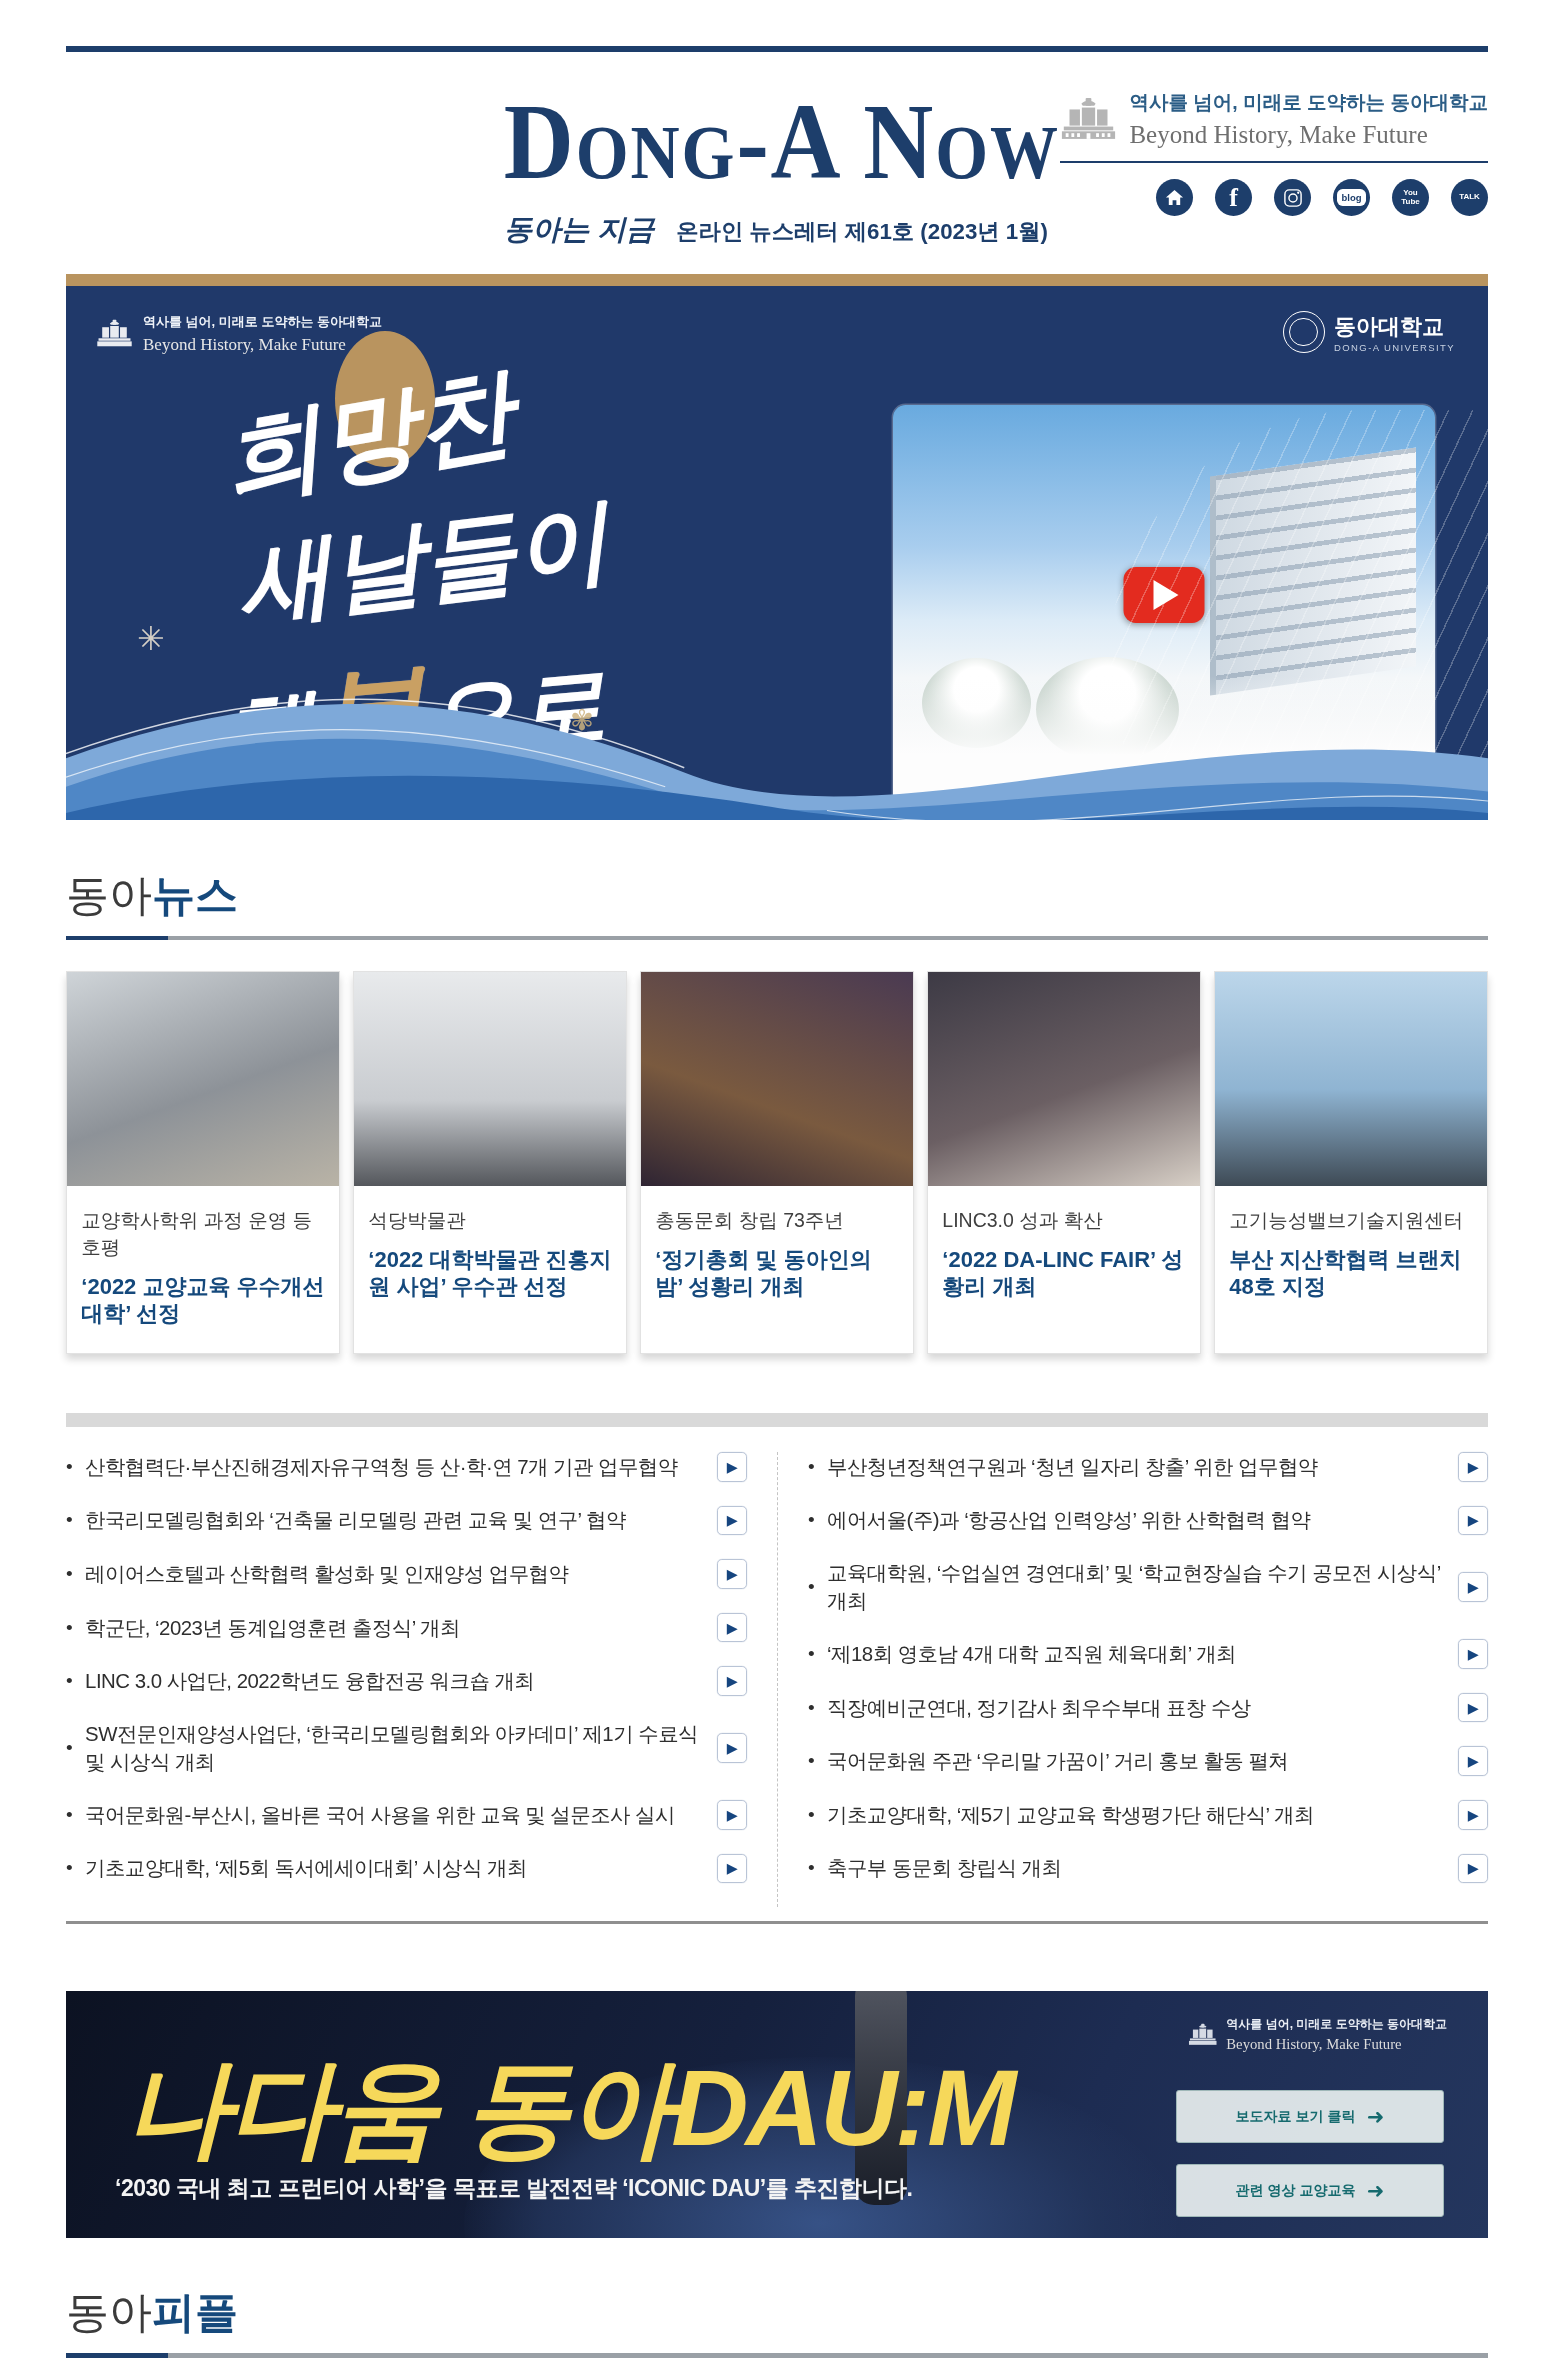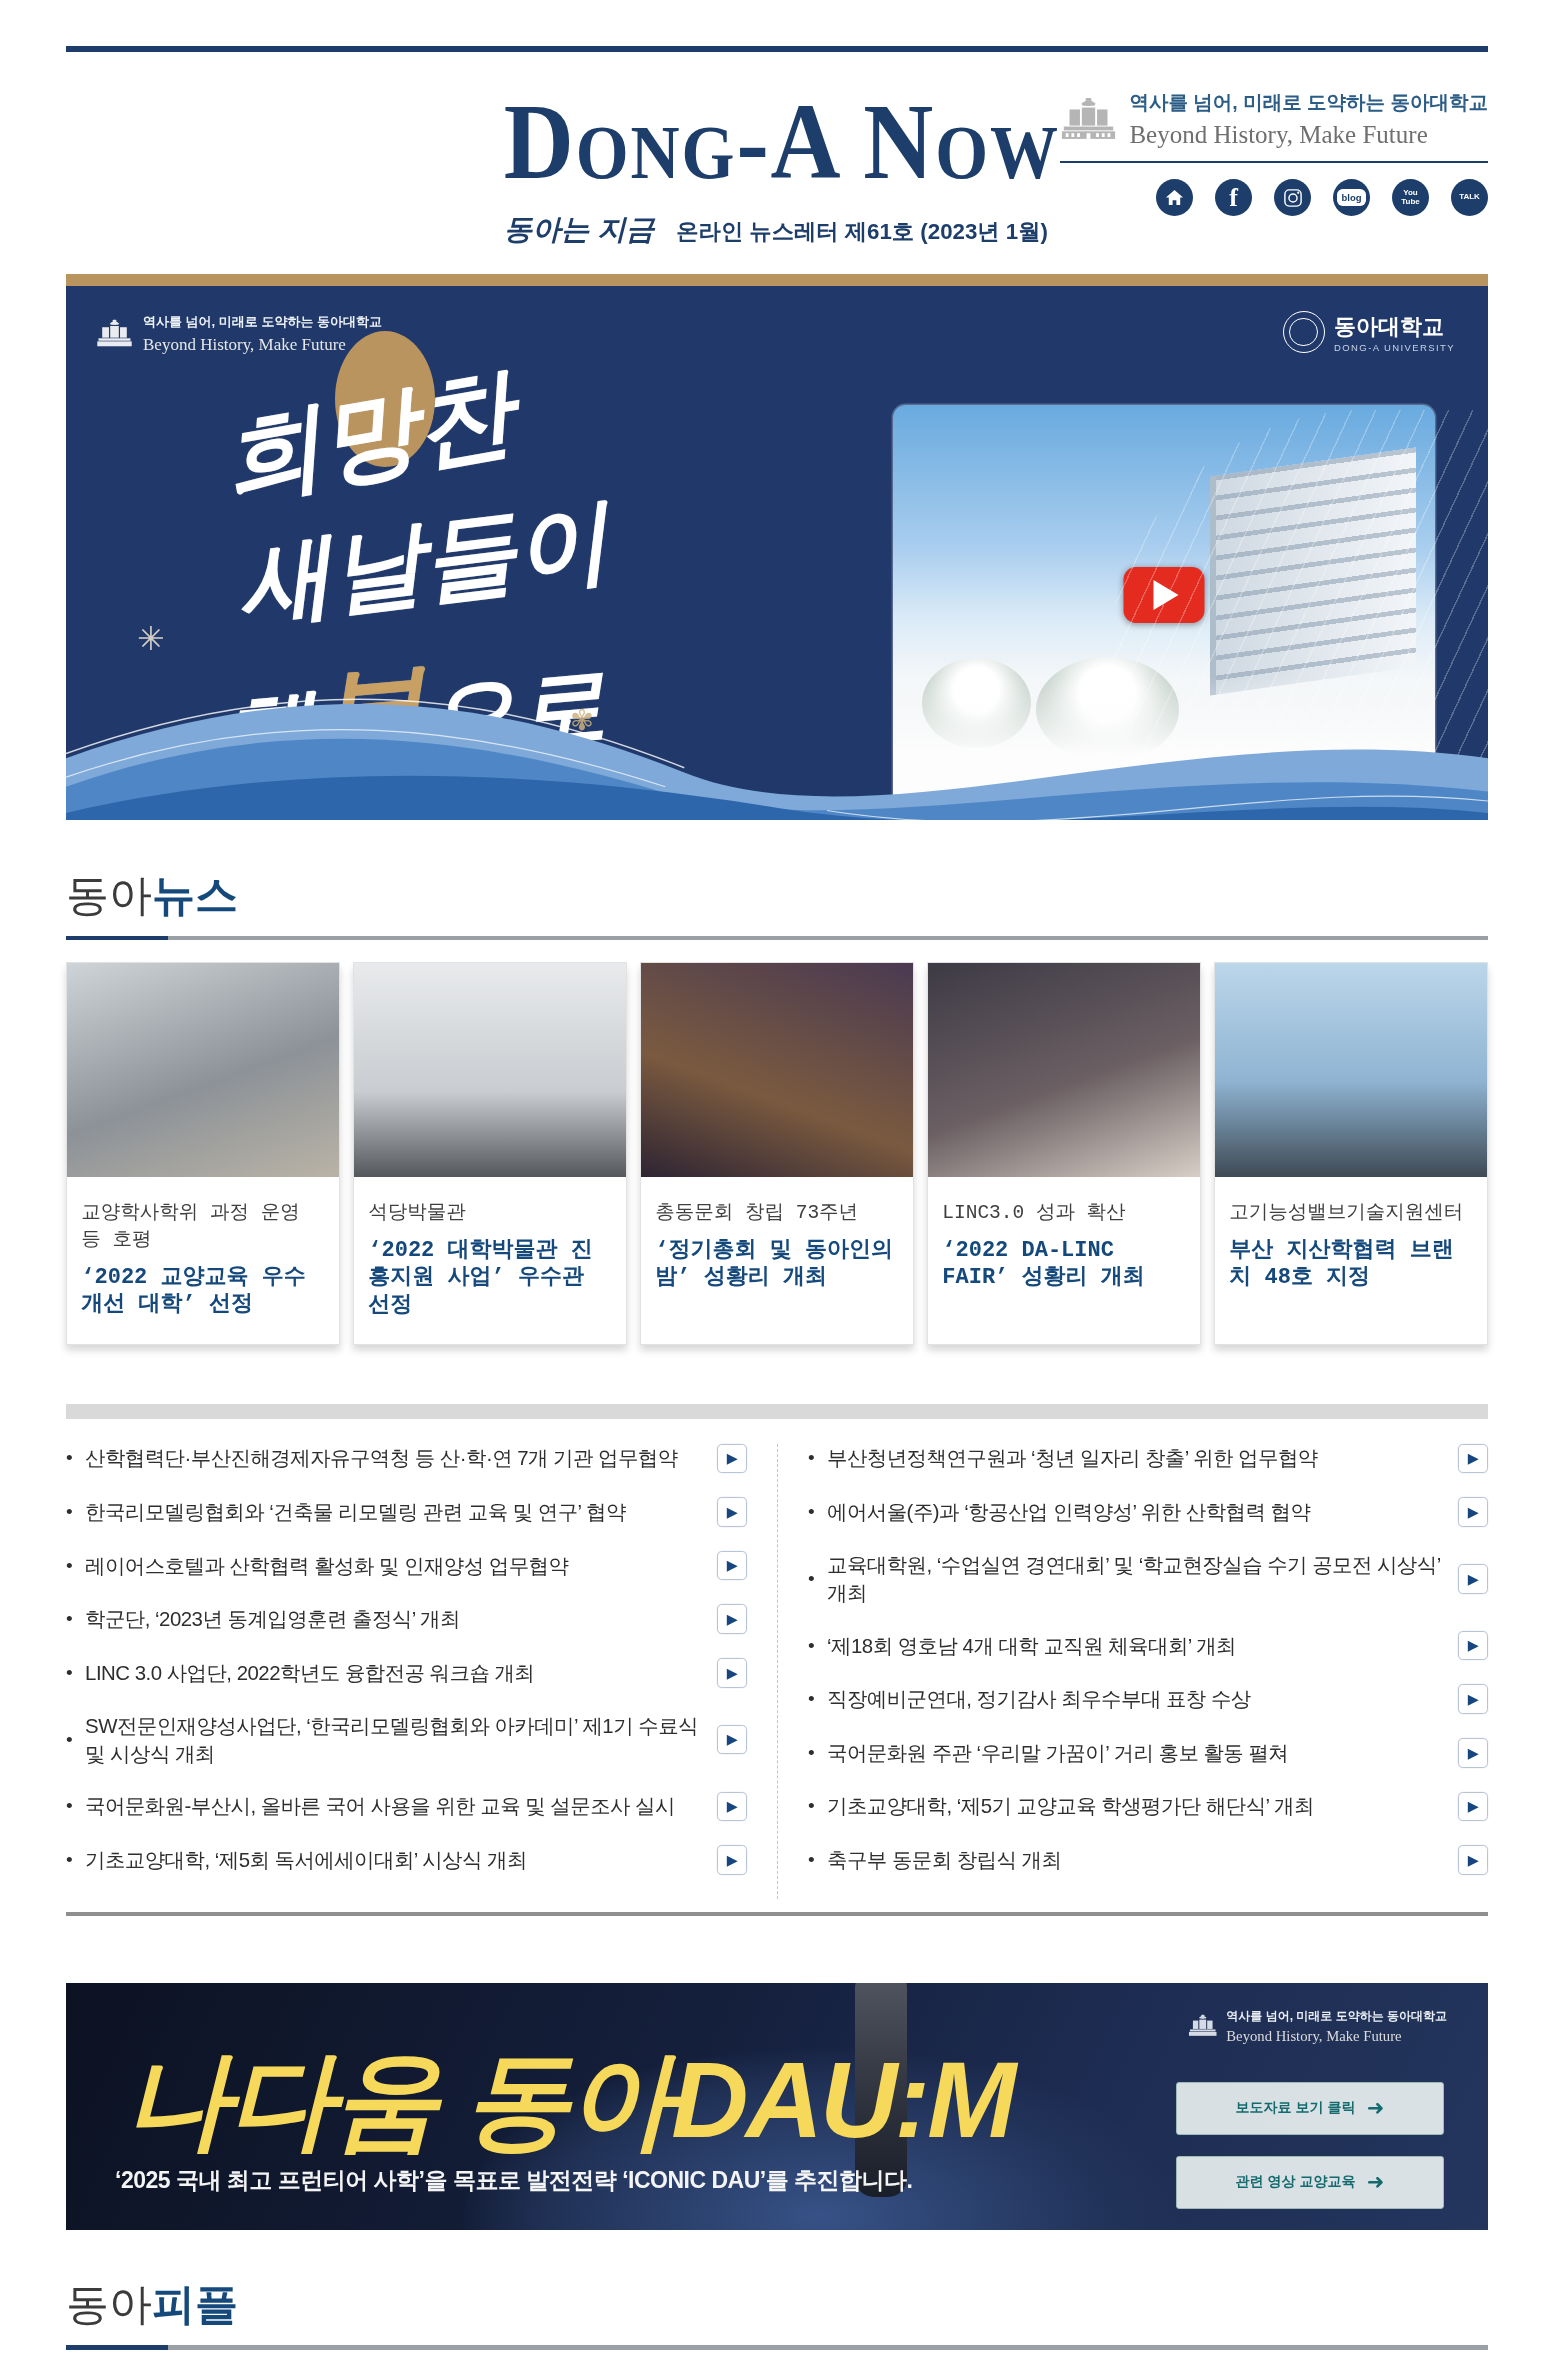--- a/index.html
+++ b/index.html
@@ -65,21 +65,21 @@
      background:repeating-linear-gradient(115deg,rgba(255,255,255,.75) 0 1.4px,transparent 1.4px 22px);}
 
   
   .section-head{margin-top:53px;font-size:43px;line-height:1;}
   .sh-pre{color:#3b3b3b;font-weight:500;}
   .sh-bold{color:#15497c;font-weight:800;}
   .srule{height:4.8px;background:#9aa0a6;margin-top:19px;display:flex;}
   .srule-navy{width:102px;height:100%;background:#1d3e6b;}
 
   
-  .cards{display:flex;gap:13px;margin-top:22px;font-family:Liberation Mono, monospace;}
+  .cards{display:flex;gap:13px;margin-top:31px;}
   .card{flex:1;background:#fff;border:0.5px solid #e2e2e2;box-shadow:0 5.7px 7.6px rgba(0,0,0,.16);display:flex;flex-direction:column;cursor:pointer;}
   .cimg{height:214px;}
   .ccap{padding:21px 14.3px 25px;}
   .cap1{font-size:19.5px;color:#3f3f3f;}
   .cap2{font-size:22px;font-weight:800;color:#15497c;margin-top:11.4px;line-height:1.25;}
   
   .nph0{background:linear-gradient(160deg,#cfd4d8,#8d9298 55%,#b9b3a6);}
   .nph1{background:linear-gradient(180deg,#e8eaec,#c9ccd0 60%,#54575c);}
   .nph2{background:linear-gradient(200deg,#4a3a52,#7a5a3f 60%,#2e2433);}
   .nph3{background:linear-gradient(160deg,#3d3a45,#6b5f63 55%,#d7cfc6);}
@@ -407,21 +407,21 @@
             <span class="tri">▶</span>
           </span>
         </div>
     </div>
   </div>
   <div class="dark-rule"></div>
 
   <div class="banner">
     <div class="banner-statue"></div>
     <div class="banner-title">나다움 동아DAU:M</div>
-    <div class="banner-sub">‘2025 국내 최고 프런티어 사학’을 목표로 발전전략 ‘ICONIC DAU’를 추진합니다.</div>
+    <div class="banner-sub">‘2030 국내 최고 프런티어 사학’을 목표로 발전전략 ‘ICONIC DAU’를 추진합니다.</div>
     <div class="banner-brand">
       <span>
         <svg width="29.5" height="24" viewBox="0 0 120 96" fill="#e9edf4" opacity=".9">
             <path d="M45 18 A18 14 0 0 1 75 18 L72 22 L48 22 Z"></path>
             <rect x="54" y="6" width="12" height="16" rx="2"></rect>
             <rect x="20" y="30" width="22" height="34"></rect>
             <rect x="78" y="30" width="22" height="34"></rect>
             <rect x="46" y="26" width="28" height="38"></rect>
             <rect x="8" y="66" width="104" height="8"></rect>
             <rect x="4" y="76" width="112" height="16"></rect>

